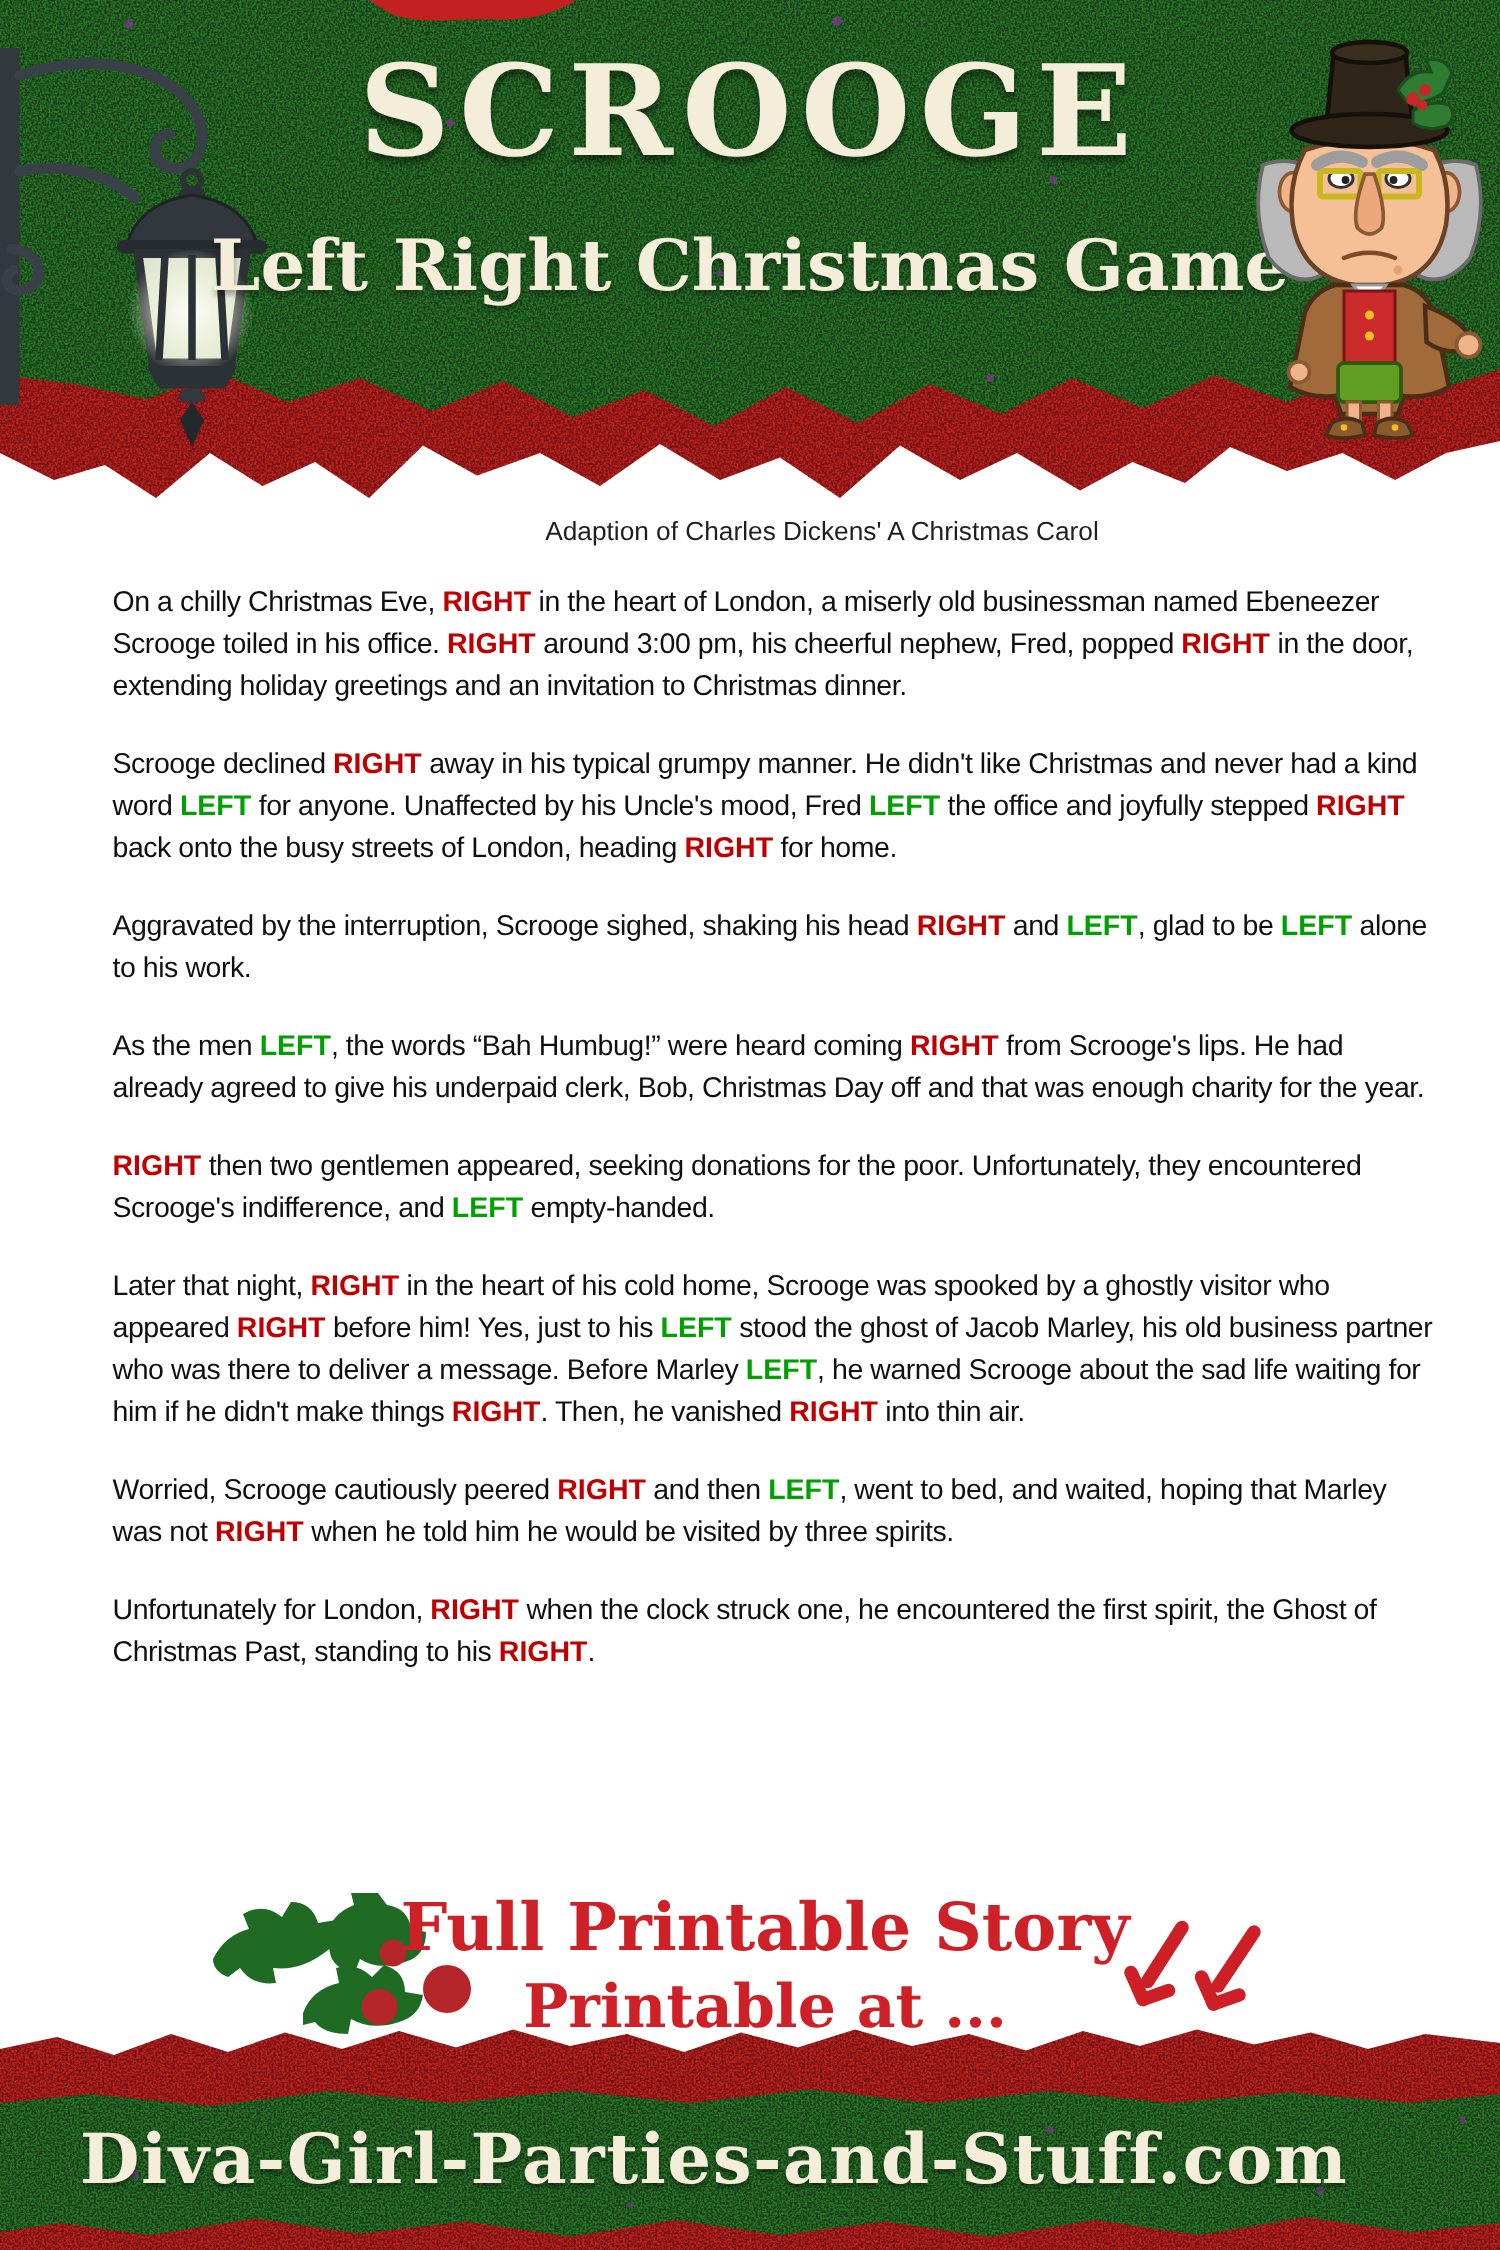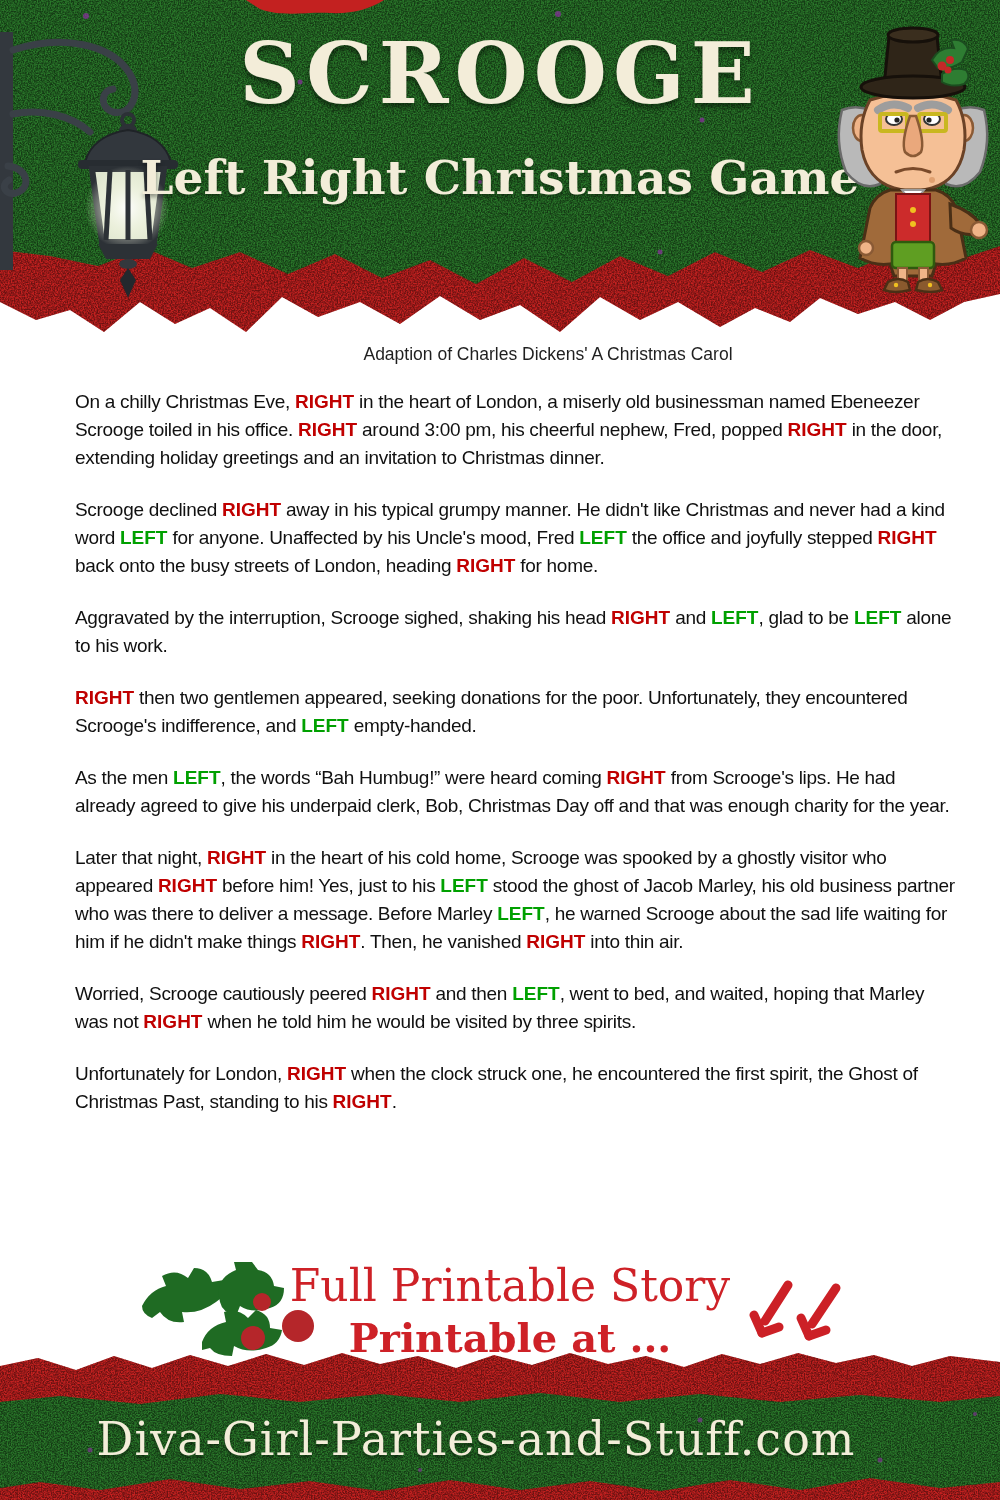--- a/index.html
+++ b/index.html
@@ -40,35 +40,35 @@
   }
   .story p{margin:0 0 24px 0;}
   .story p:last-child{margin-top:6px;}
   .kw{font-weight:700;letter-spacing:0;}
   .kw-right{color:var(--kw-right);text-align:center;}
   .kw-left{color:var(--kw-left);}
   
   .holly{position:absolute;left:140px;top:1256px;width:185px;height:102px;}
   .promo-line1{
     position:absolute;left:230px;top:1264px;width:560px;text-align:center;
-    font-family:"DejaVu Serif",serif;font-weight:400;font-size:44px;line-height:1;
+    font-family:"DejaVu Serif",serif;font-weight:700;font-size:44px;line-height:1;
     color:var(--promo-red);
   }
   .promo-line2{
     position:absolute;left:230px;top:1318px;width:560px;text-align:center;
     font-family:"DejaVu Serif",serif;font-weight:700;font-size:40px;line-height:1;
     color:var(--promo-red);
   }
   .arrows{position:absolute;left:748px;top:1280px;width:100px;height:66px;}
   
   .footer{left:0;top:1350px;width:1000px;height:150px;}
   .footer-bg{position:absolute;left:0;top:0;width:1000px;height:150px;display:block;}
   .website{
     position:absolute;left:0;top:1412px;width:952px;text-align:center;
-    font-family:"DejaVu Serif",serif;font-weight:400;font-size:46px;line-height:1.2;
+    font-family:"DejaVu Serif",serif;font-weight:700;font-size:46px;line-height:1.2;
     color:var(--cream);letter-spacing:1px;text-shadow:0 3px 3px rgba(0,0,0,.4);
   }
 </style>
 </head>
 <body>
 
 <div class="abs header">
   <svg class="header-bg" viewBox="0 0 1000 332" preserveAspectRatio="none">
     <defs>
       <filter id="grainH" x="0%" y="0%" width="100%" height="100%">
@@ -201,22 +201,22 @@
     <circle cx="98" cy="263" r="2.2" fill="#f0c020"></circle>
   </svg>
 </div>
 
 <div class="tagline">Adaption of Charles Dickens' A Christmas Carol</div>
 
 <div class="story">
     <p><span>On a chilly Christmas Eve, </span><span class="kw kw-right">RIGHT</span><span> in the heart of London, a miserly old businessman named Ebeneezer Scrooge toiled in his office. </span><span class="kw kw-right">RIGHT</span><span> around 3:00 pm, his cheerful nephew, Fred, popped </span><span class="kw kw-right">RIGHT</span><span> in the door, extending holiday greetings and an invitation to Christmas dinner.</span></p>
     <p><span>Scrooge declined </span><span class="kw kw-right">RIGHT</span><span> away in his typical grumpy manner. He didn't like Christmas and never had a kind word </span><span class="kw kw-left">LEFT</span><span> for anyone.  Unaffected by his Uncle's mood, Fred </span><span class="kw kw-left">LEFT</span><span> the office and joyfully stepped </span><span class="kw kw-right">RIGHT</span><span> back onto the busy streets of London, heading </span><span class="kw kw-right">RIGHT</span><span> for home.</span></p>
     <p><span>Aggravated by the interruption, Scrooge sighed, shaking his head </span><span class="kw kw-right">RIGHT</span><span> and </span><span class="kw kw-left">LEFT</span><span>, glad to be </span><span class="kw kw-left">LEFT</span><span> alone to his work.</span></p>
+    <p><span>As the men </span><span class="kw kw-left">LEFT</span><span>, the words “Bah Humbug!” were heard coming </span><span class="kw kw-right">RIGHT</span><span> from Scrooge's lips. He had already agreed to give his underpaid clerk, Bob, Christmas Day off and that was enough charity for the year.</span></p>
     <p><span class="kw kw-right">RIGHT</span><span> then two gentlemen appeared, seeking donations for the poor. Unfortunately, they encountered Scrooge's indifference, and </span><span class="kw kw-left">LEFT</span><span> empty-handed.</span></p>
-    <p><span>As the men </span><span class="kw kw-left">LEFT</span><span>, the words “Bah Humbug!” were heard coming </span><span class="kw kw-right">RIGHT</span><span> from Scrooge's lips. He had already agreed to give his underpaid clerk, Bob, Christmas Day off and that was enough charity for the year.</span></p>
     <p><span>Later that night, </span><span class="kw kw-right">RIGHT</span><span> in the heart of his cold home, Scrooge was spooked by a ghostly visitor who appeared </span><span class="kw kw-right">RIGHT</span><span> before him! Yes, just to his </span><span class="kw kw-left">LEFT</span><span> stood the ghost of Jacob Marley, his old business partner who was there to deliver a message. Before Marley </span><span class="kw kw-left">LEFT</span><span>, he warned Scrooge about the sad life waiting for him if he didn't make things </span><span class="kw kw-right">RIGHT</span><span>. Then, he vanished </span><span class="kw kw-right">RIGHT</span><span> into thin air.</span></p>
     <p><span>Worried, Scrooge cautiously peered </span><span class="kw kw-right">RIGHT</span><span> and then </span><span class="kw kw-left">LEFT</span><span>, went to bed, and waited, hoping that Marley was not </span><span class="kw kw-right">RIGHT</span><span> when he told him he would be visited by three spirits.</span></p>
     <p><span>Unfortunately for London, </span><span class="kw kw-right">RIGHT</span><span> when the clock struck one, he encountered the first spirit, the Ghost of Christmas Past, standing to his </span><span class="kw kw-right">RIGHT</span><span>.</span></p>
   </div>
 
 <svg class="holly" viewBox="0 0 185 102">
   <g fill="#1f6b23">
     <path d="M2,50 Q10,34 26,30 L22,20 Q36,12 48,22 L54,12 Q68,12 72,26 L84,24 Q88,38 76,46 Q60,58 42,56 L44,66 Q28,68 20,56 L12,62 Q2,58 2,50 Z"></path>
     <path d="M62,28 Q64,12 80,6 L78,-2 L96,-2 L102,6 Q116,8 118,22 L128,24 Q128,40 114,44 Q96,50 84,42 L80,52 Q66,48 64,38 Z" transform="translate(16,8)"></path>
     <path d="M28,84 Q34,68 52,64 L50,54 Q64,50 74,60 L82,52 Q96,56 96,70 L108,72 Q106,86 92,90 Q74,96 60,88 L58,98 Q42,98 36,90 L28,92 Z" transform="translate(34,2)"></path>

